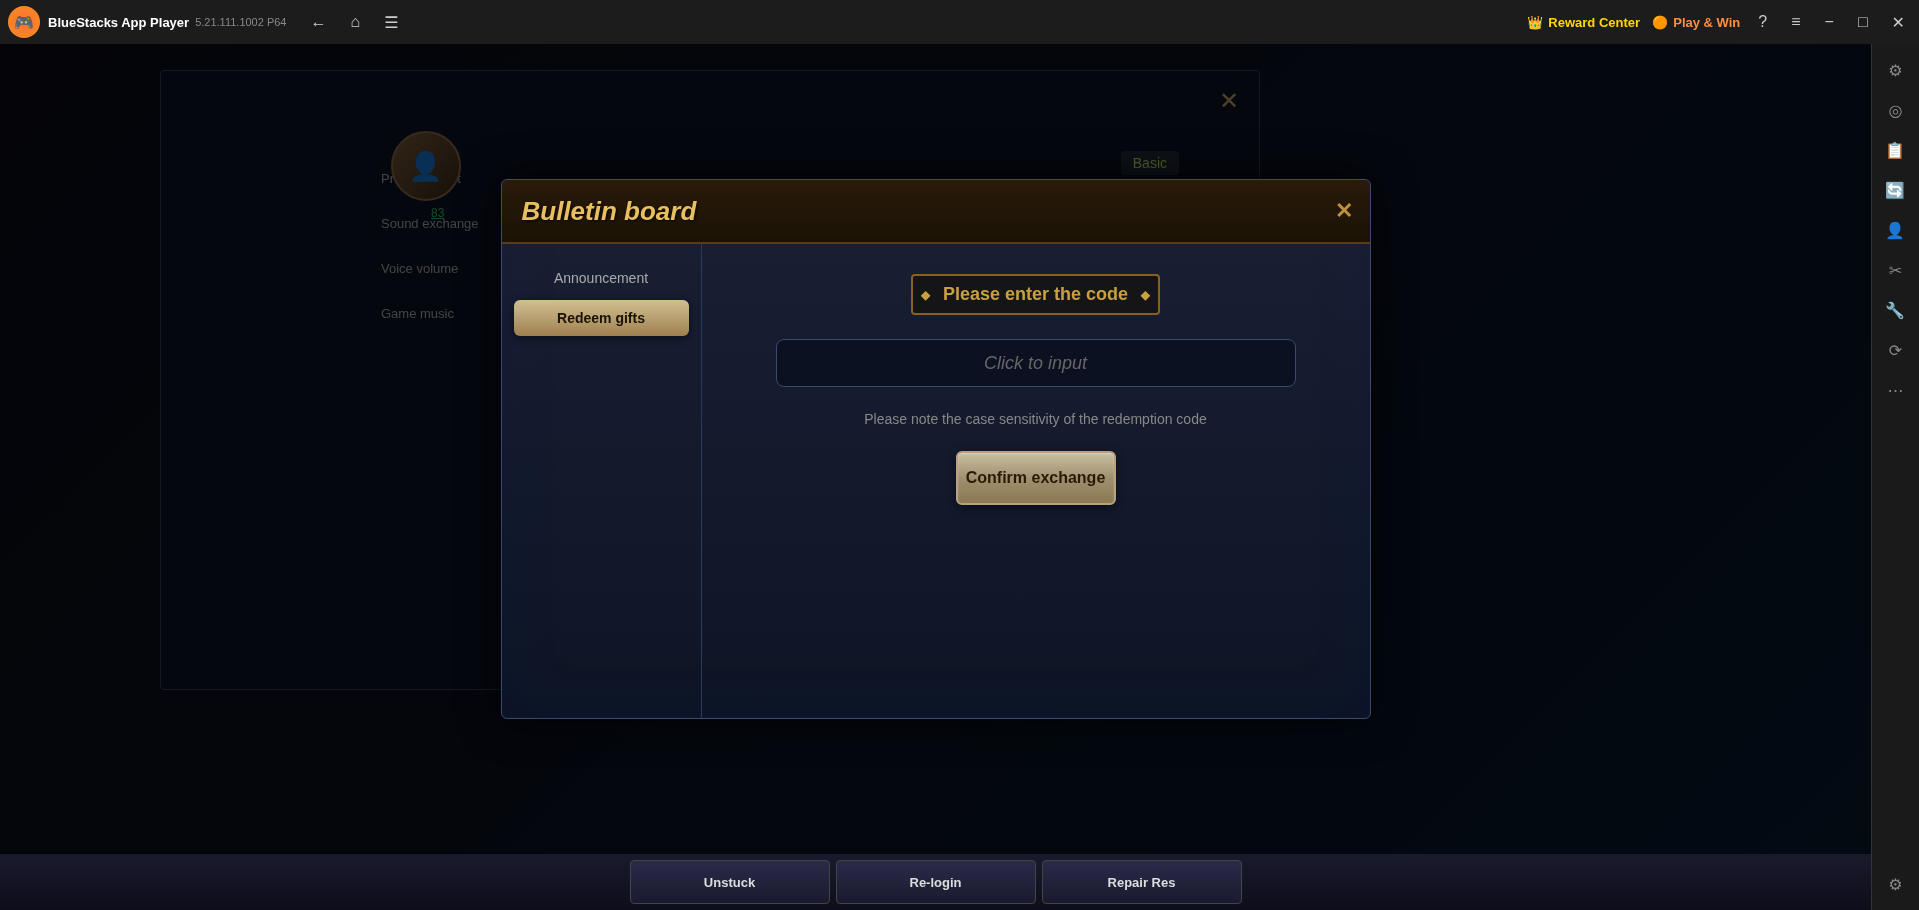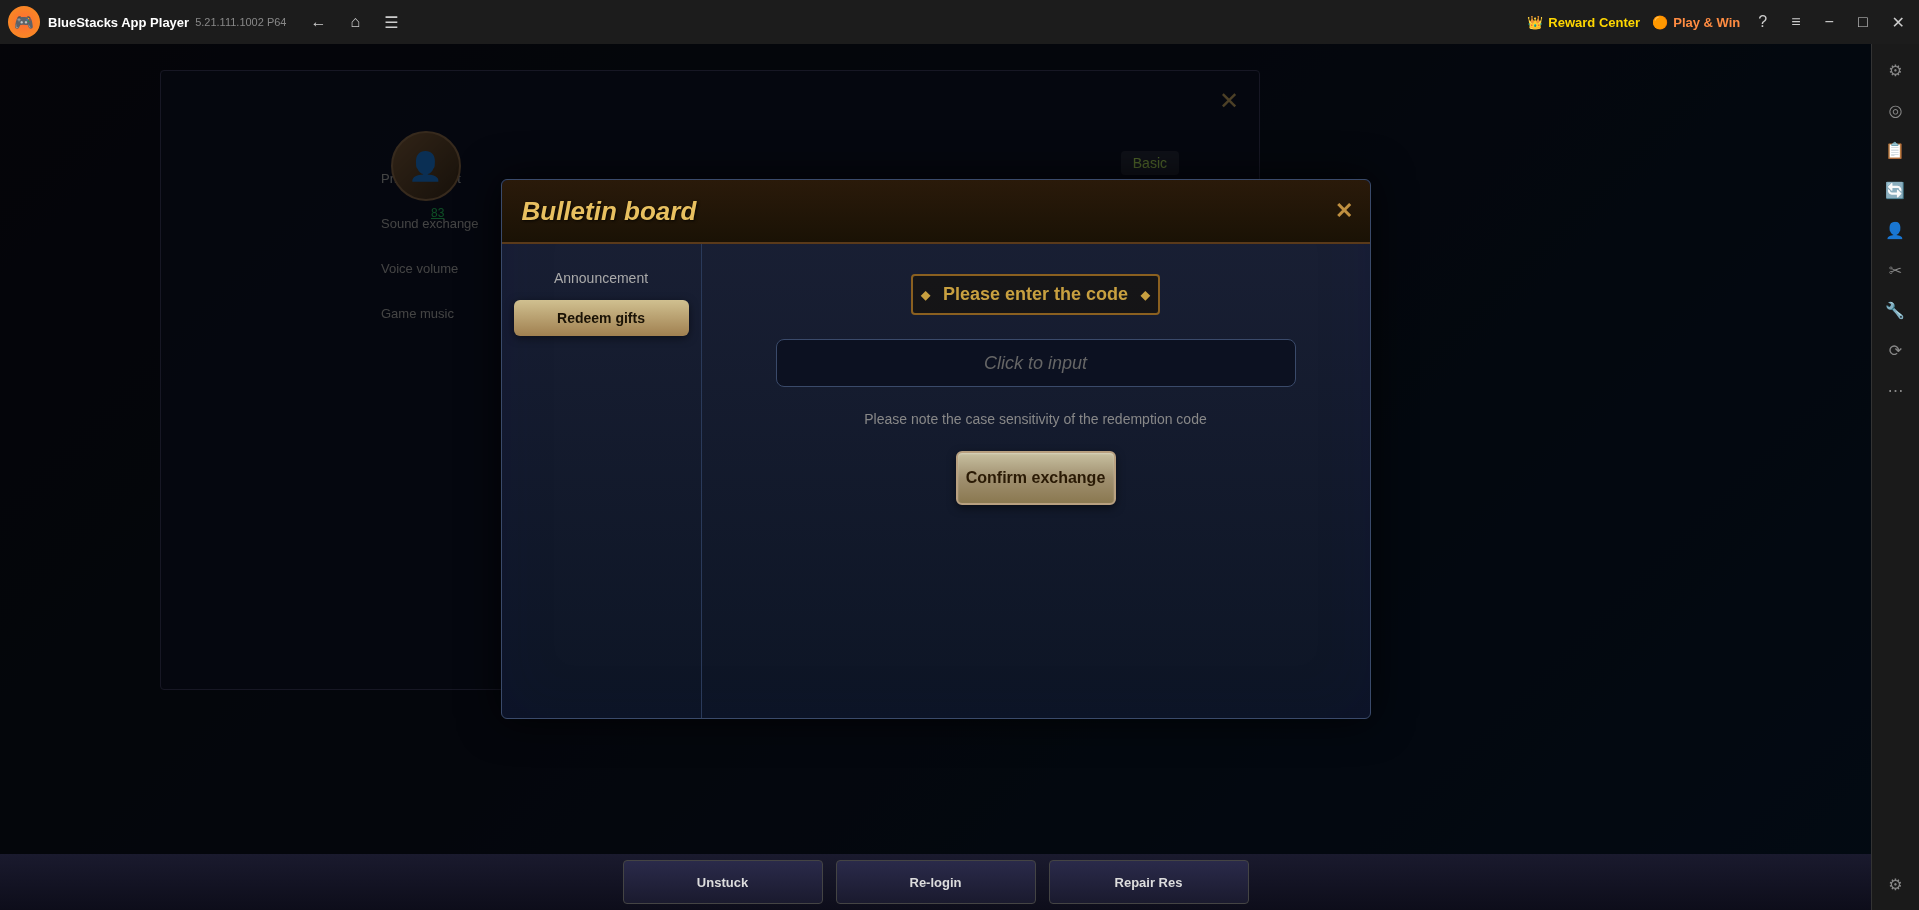--- a/index.html
+++ b/index.html
@@ -153,21 +153,21 @@
     .bottom-bar {
       position: absolute;
       bottom: 0;
       left: 0;
       right: 48px;
       height: 56px;
       background: linear-gradient(to top, #0d0d1a, #1a1a2e);
       display: flex;
       align-items: center;
       justify-content: center;
-      gap: 9px;
+      gap: 2px;
       z-index: 50;
     }
 
     .bottom-btn {
       flex: 1;
       max-width: 200px;
       height: 44px;
       background: linear-gradient(to bottom, #2a2a4a, #1a1a2e);
       border: 1px solid #444;
       color: #ddd;

